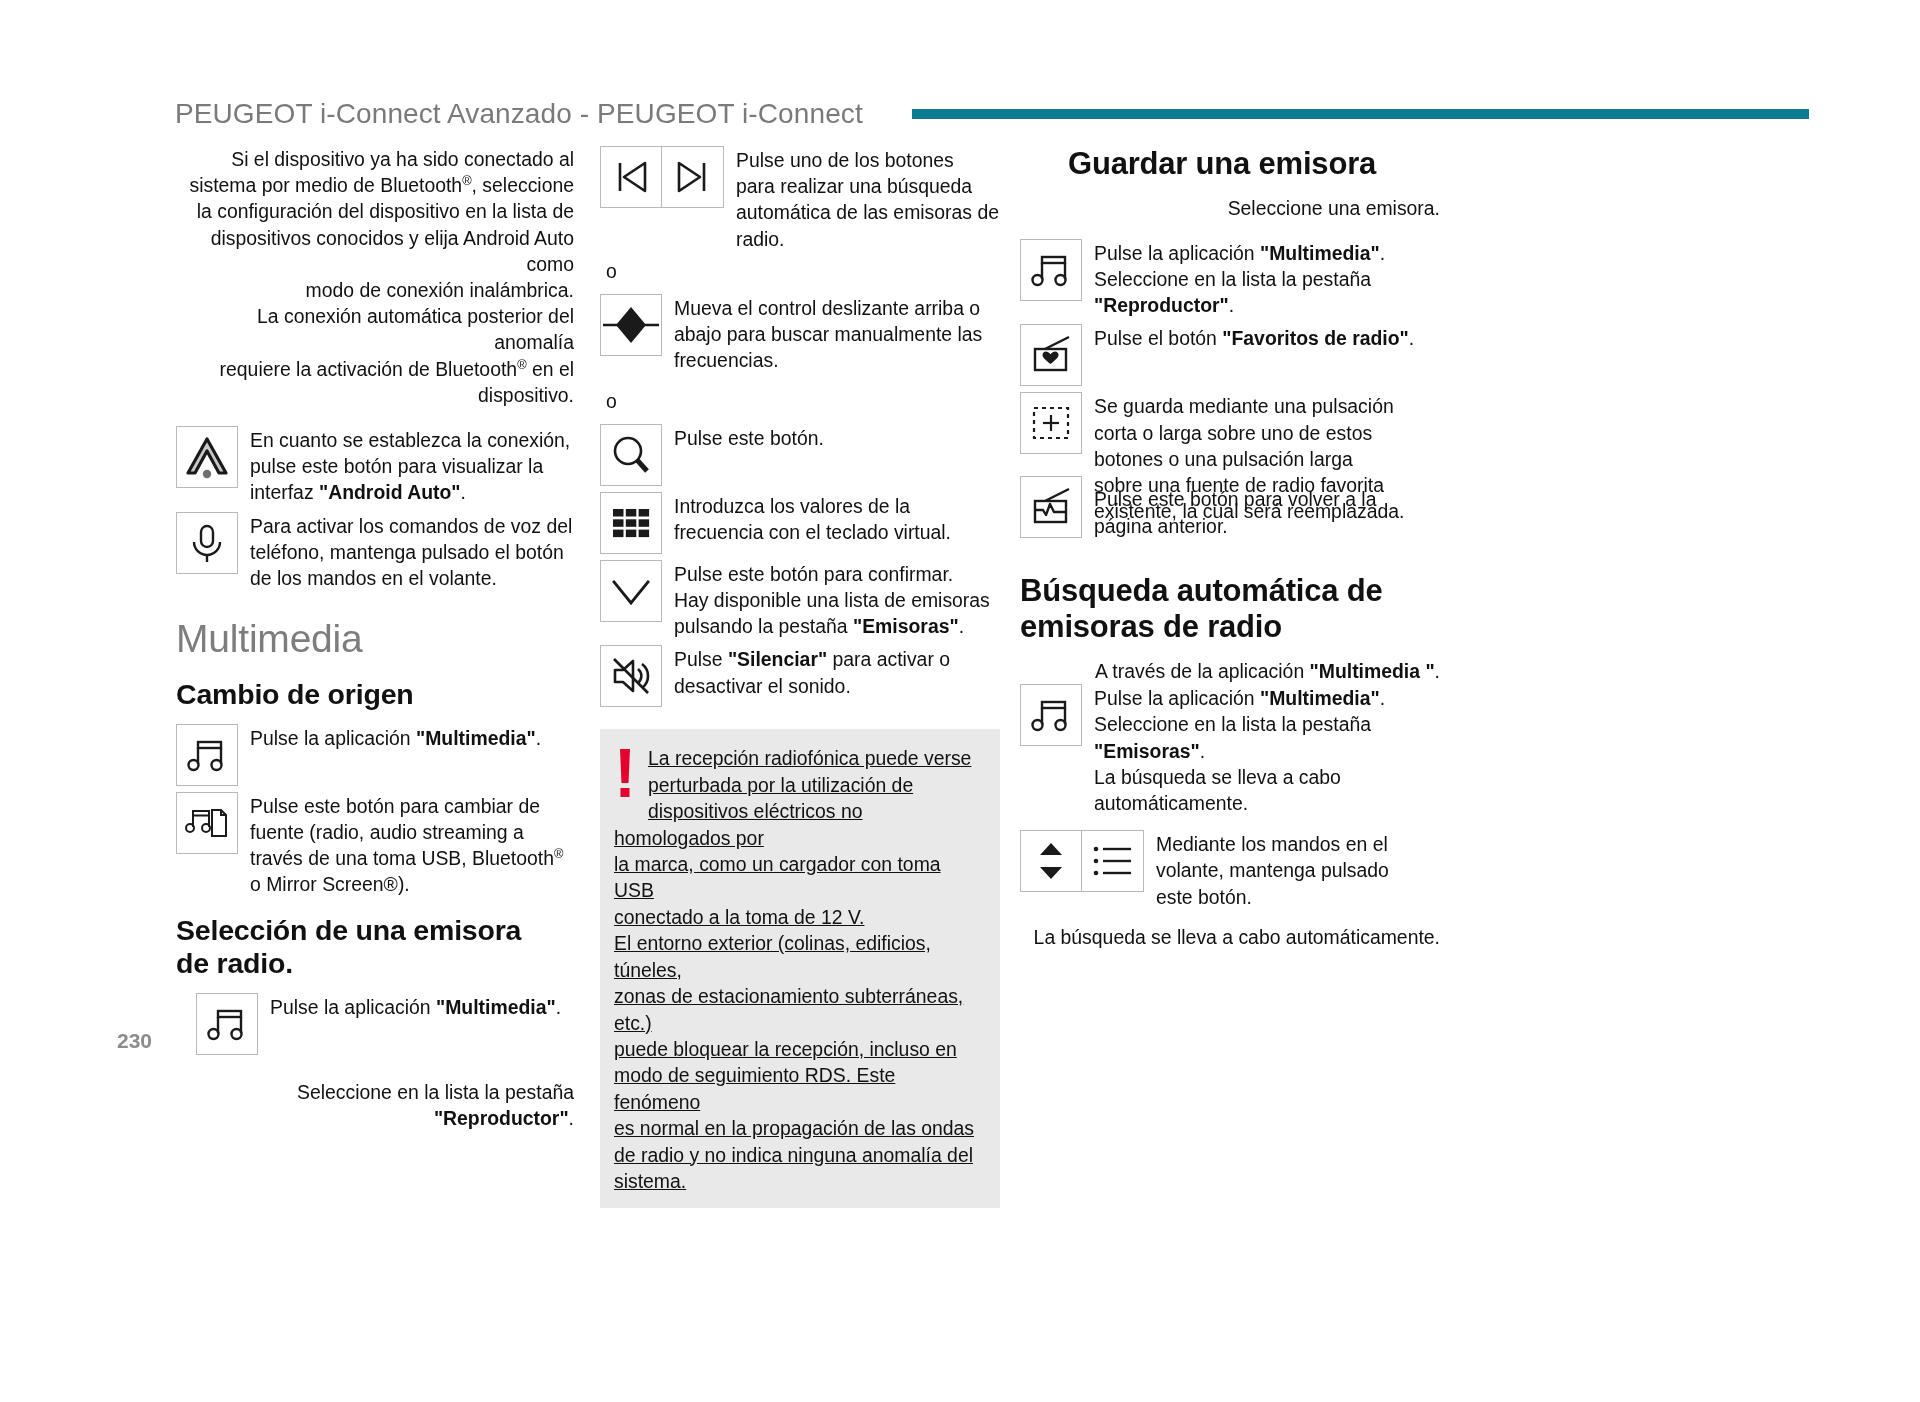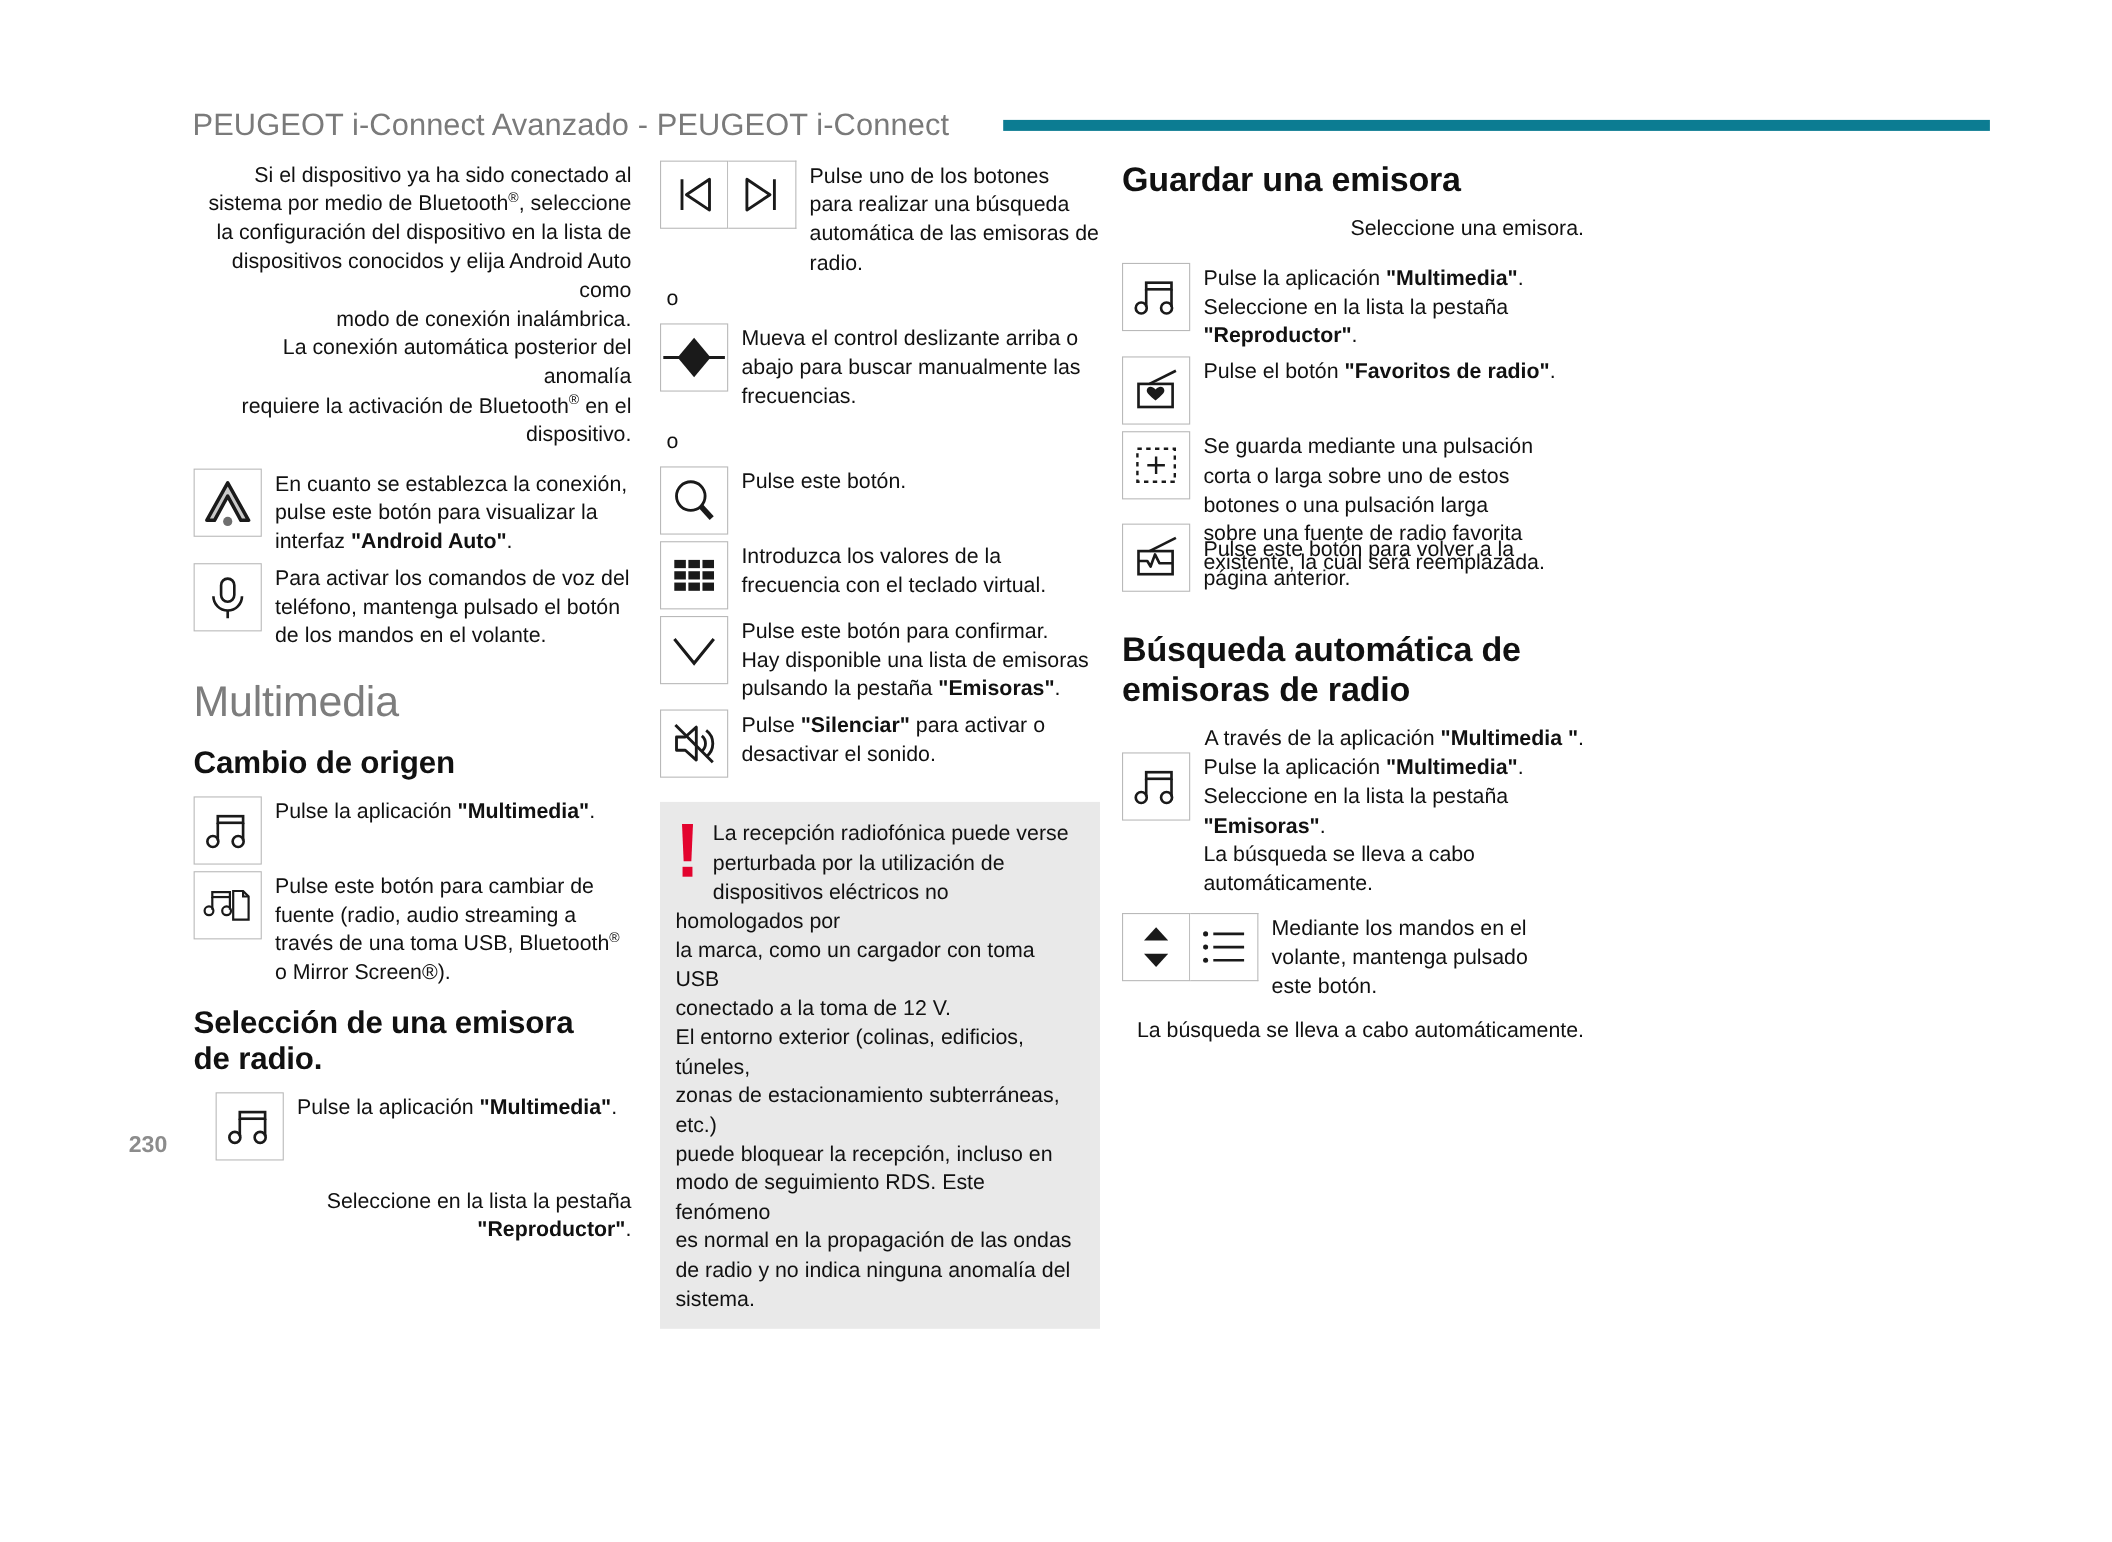--- a/index.html
+++ b/index.html
@@ -121,21 +121,21 @@
     font-size: 19.4px;
     line-height: 26.4px;
   }
   .warn-mark {
     float: left;
     width: 26px;
     margin-right: 8px;
     padding-top: 2px;
   }
   .warn-mark svg { display: block; }
-  .warn-text { overflow: visible; }
+  .warn-text { overflow: visible; text-decoration: underline; }
 
   
   .page-num {
     position: absolute;
     left: 117px;
     top: 1029px;
     font-size: 21px;
     font-weight: bold;
     color: #8c8c8c;
   }
@@ -376,21 +376,21 @@
       <span>modo de seguimiento RDS. Este fenómeno</span><br>
       <span>es normal en la propagación de las ondas</span><br>
       <span>de radio y no indica ninguna anomalía del</span><br>
       <span>sistema.</span>
     </div>
   </div>
 </div>
 
 <div class="col col3">
 
-  <h2 class="sub-title c3" style="font-size:31px;">Guardar una emisora</h2>
+  <h2 class="sub-title c3" style="font-size:31px;margin-left:48px;">Guardar una emisora</h2>
 
   <p style="margin-bottom:18px;">Seleccione una emisora.</p>
 
   <div class="icon-row">
     <div class="ibox">
       <svg width="44" height="44" viewBox="0 0 44 44">
         <rect x="13" y="9" width="23" height="6" fill="none" stroke="#1a1a1a" stroke-width="2.4"></rect>
         <line x1="13" y1="15" x2="13" y2="31" stroke="#1a1a1a" stroke-width="2.4"></line>
         <line x1="36" y1="15" x2="36" y2="31" stroke="#1a1a1a" stroke-width="2.4"></line>
         <circle cx="8.5" cy="32" r="5" fill="none" stroke="#1a1a1a" stroke-width="2.4"></circle>

